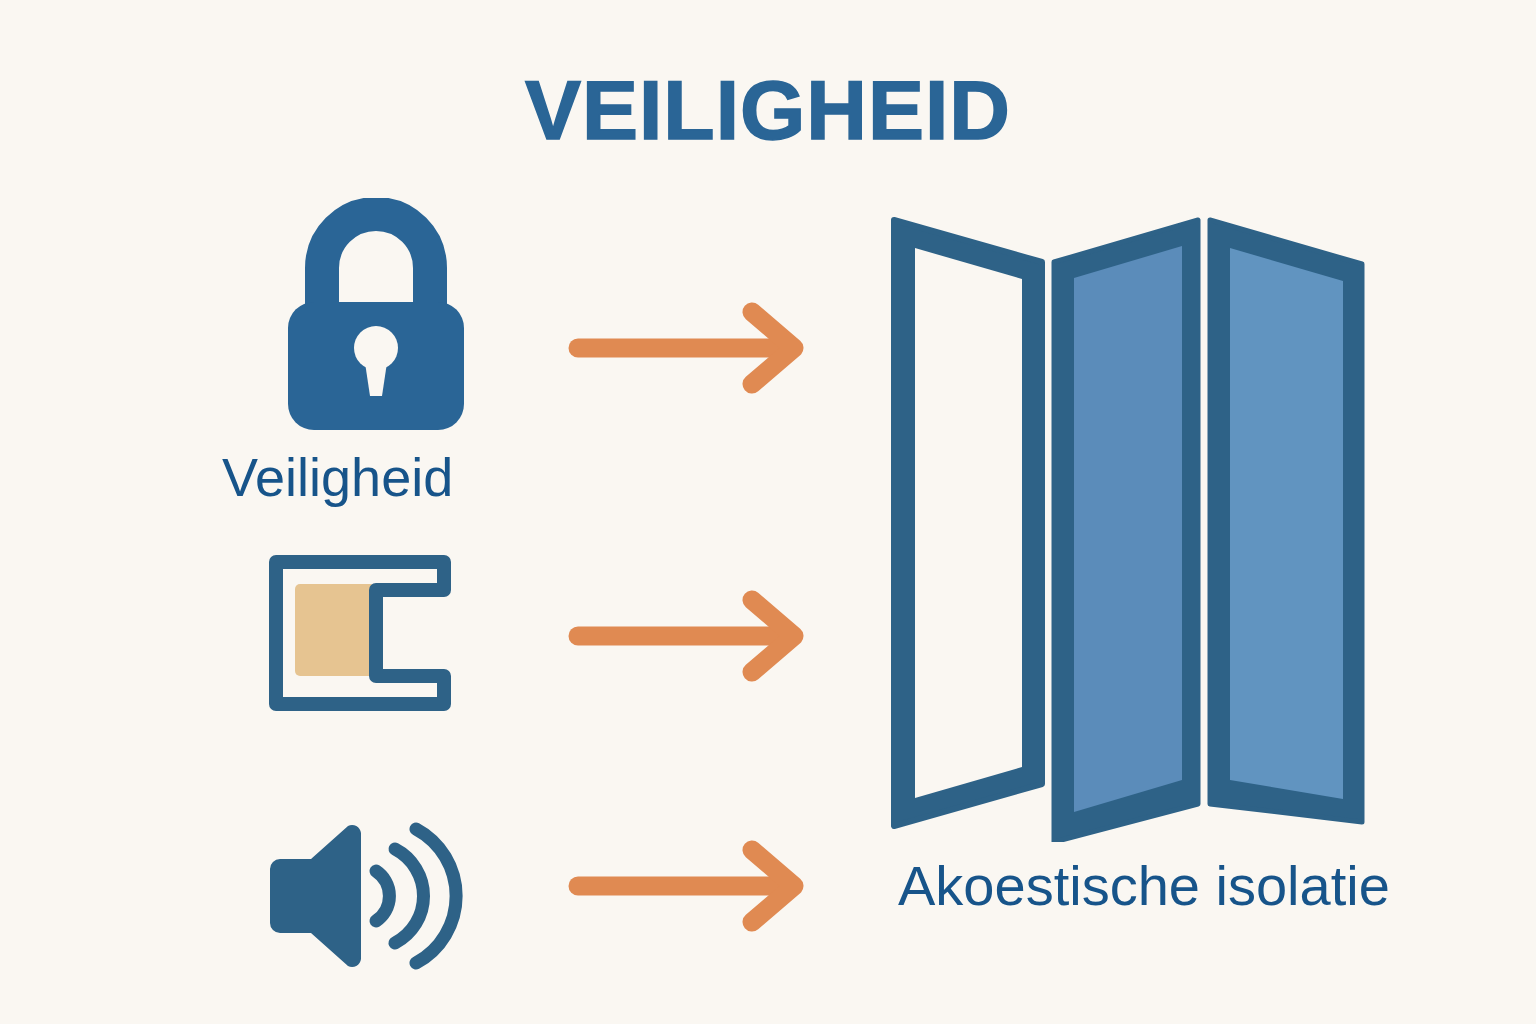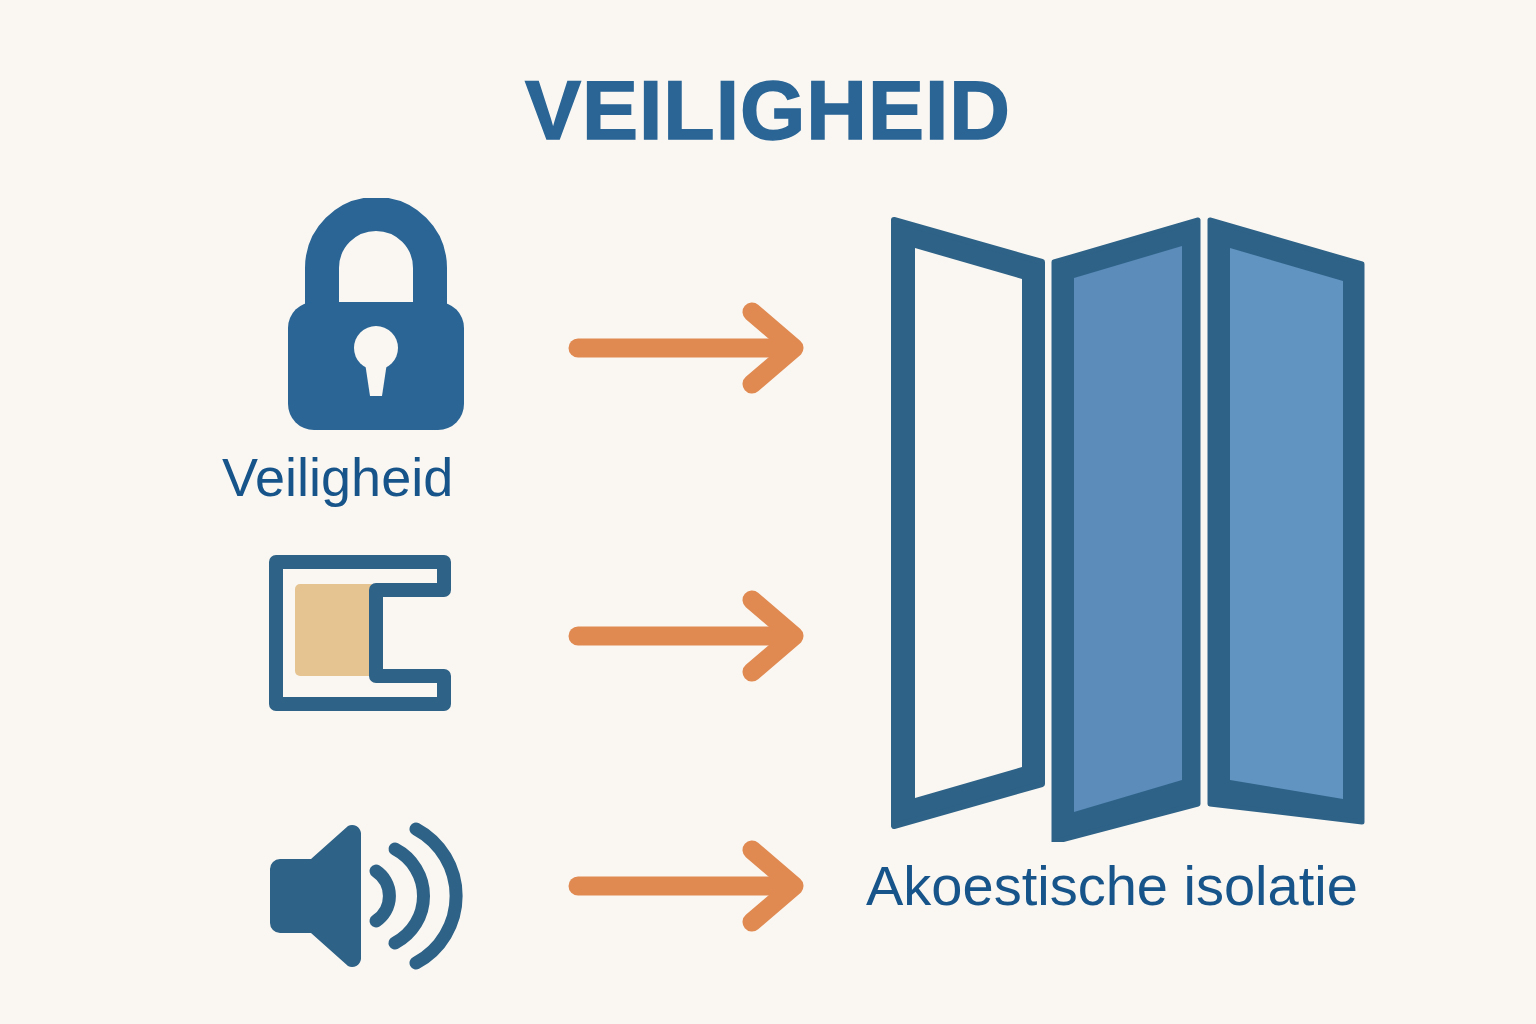--- a/index.html
+++ b/index.html
@@ -78,21 +78,21 @@
   
   #divider-illustration {
     position: absolute;
     left: 862px;
     top: 202px;
   }
 
   
   .result-caption {
     position: absolute;
-    left: 866px;
+    left: 898px;
     top: 858px;
     width: 620px;
     font-family: "Liberation Sans", sans-serif;
     font-weight: normal;
     font-size: 56px;
     color: #17548a;
     white-space: nowrap;
     line-height: 1;
   }
 </style>

